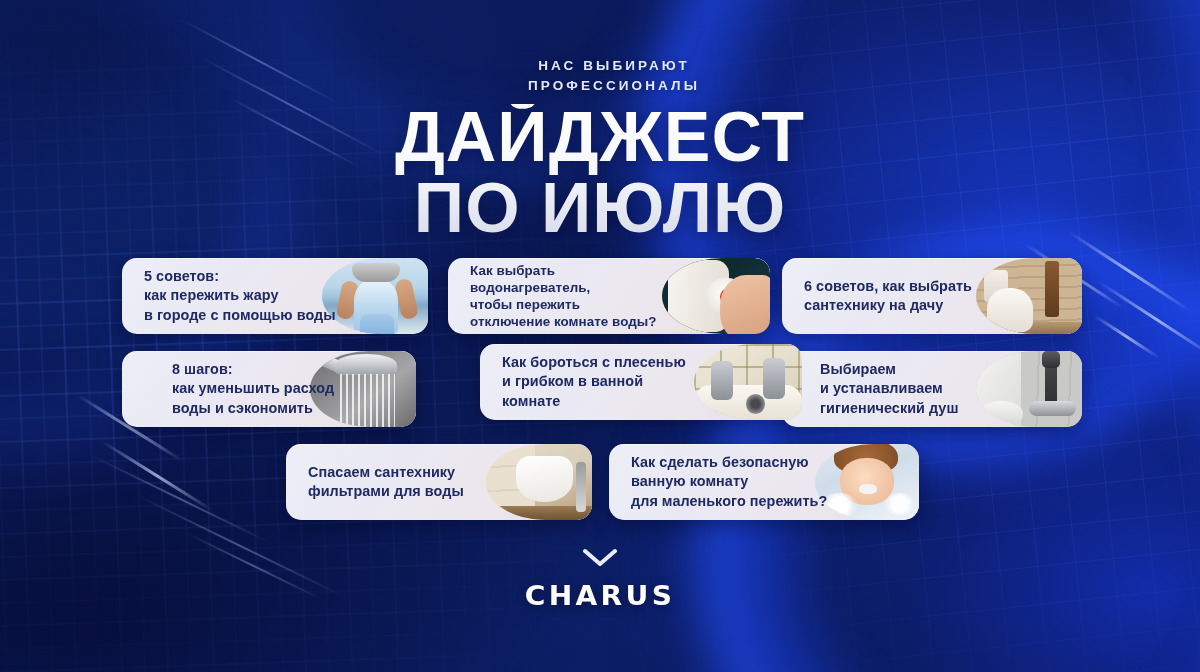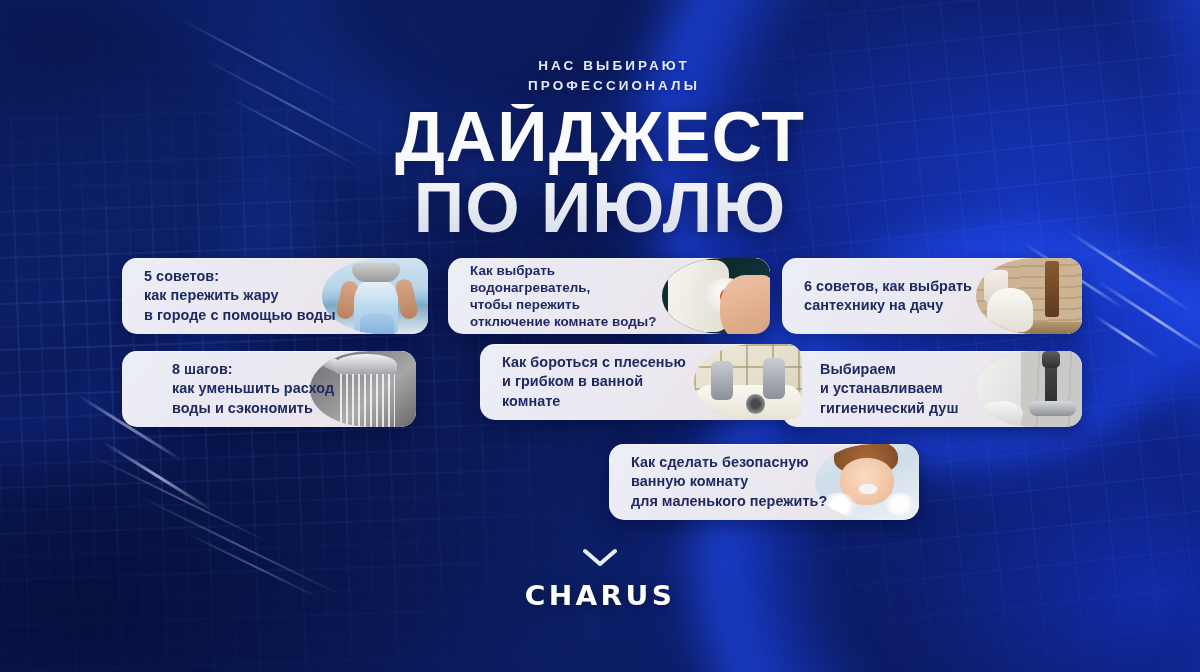--- a/index.html
+++ b/index.html
@@ -436,20 +436,34 @@
           <div class="ph-shape wallLight"></div>
               <div class="ph-shape basin"></div>
           <div class="ph-shape wand"></div>
               <div class="ph-shape head"></div>
           <div class="ph-shape mixer"></div>
         </div>
           </div>
       </div>
     </div>
 
+    <div class="card" style="left:286px; top:444px; width:306px;">
+      <div class="card-text">Спасаем сантехнику
+фильтрами для воды</div>
+      <div class="card-media" style="width:106px;">
+        <div class="img">
+            <div class="ph ph-filter">
+          <div class="ph-shape panel"></div>
+              <div class="ph-shape floor"></div>
+          <div class="ph-shape bowl"></div>
+              <div class="ph-shape brush"></div>
+        </div>
+          </div>
+      </div>
+    </div>
 
     <div class="card" style="left:609px; top:444px; width:310px;">
       <div class="card-text">Как сделать безопасную
 ванную комнату
 для маленького пережить?</div>
       <div class="card-media" style="width:104px;">
         <div class="img">
             <div class="ph ph-child">
           <div class="ph-shape hair"></div>
               <div class="ph-shape face"></div>

